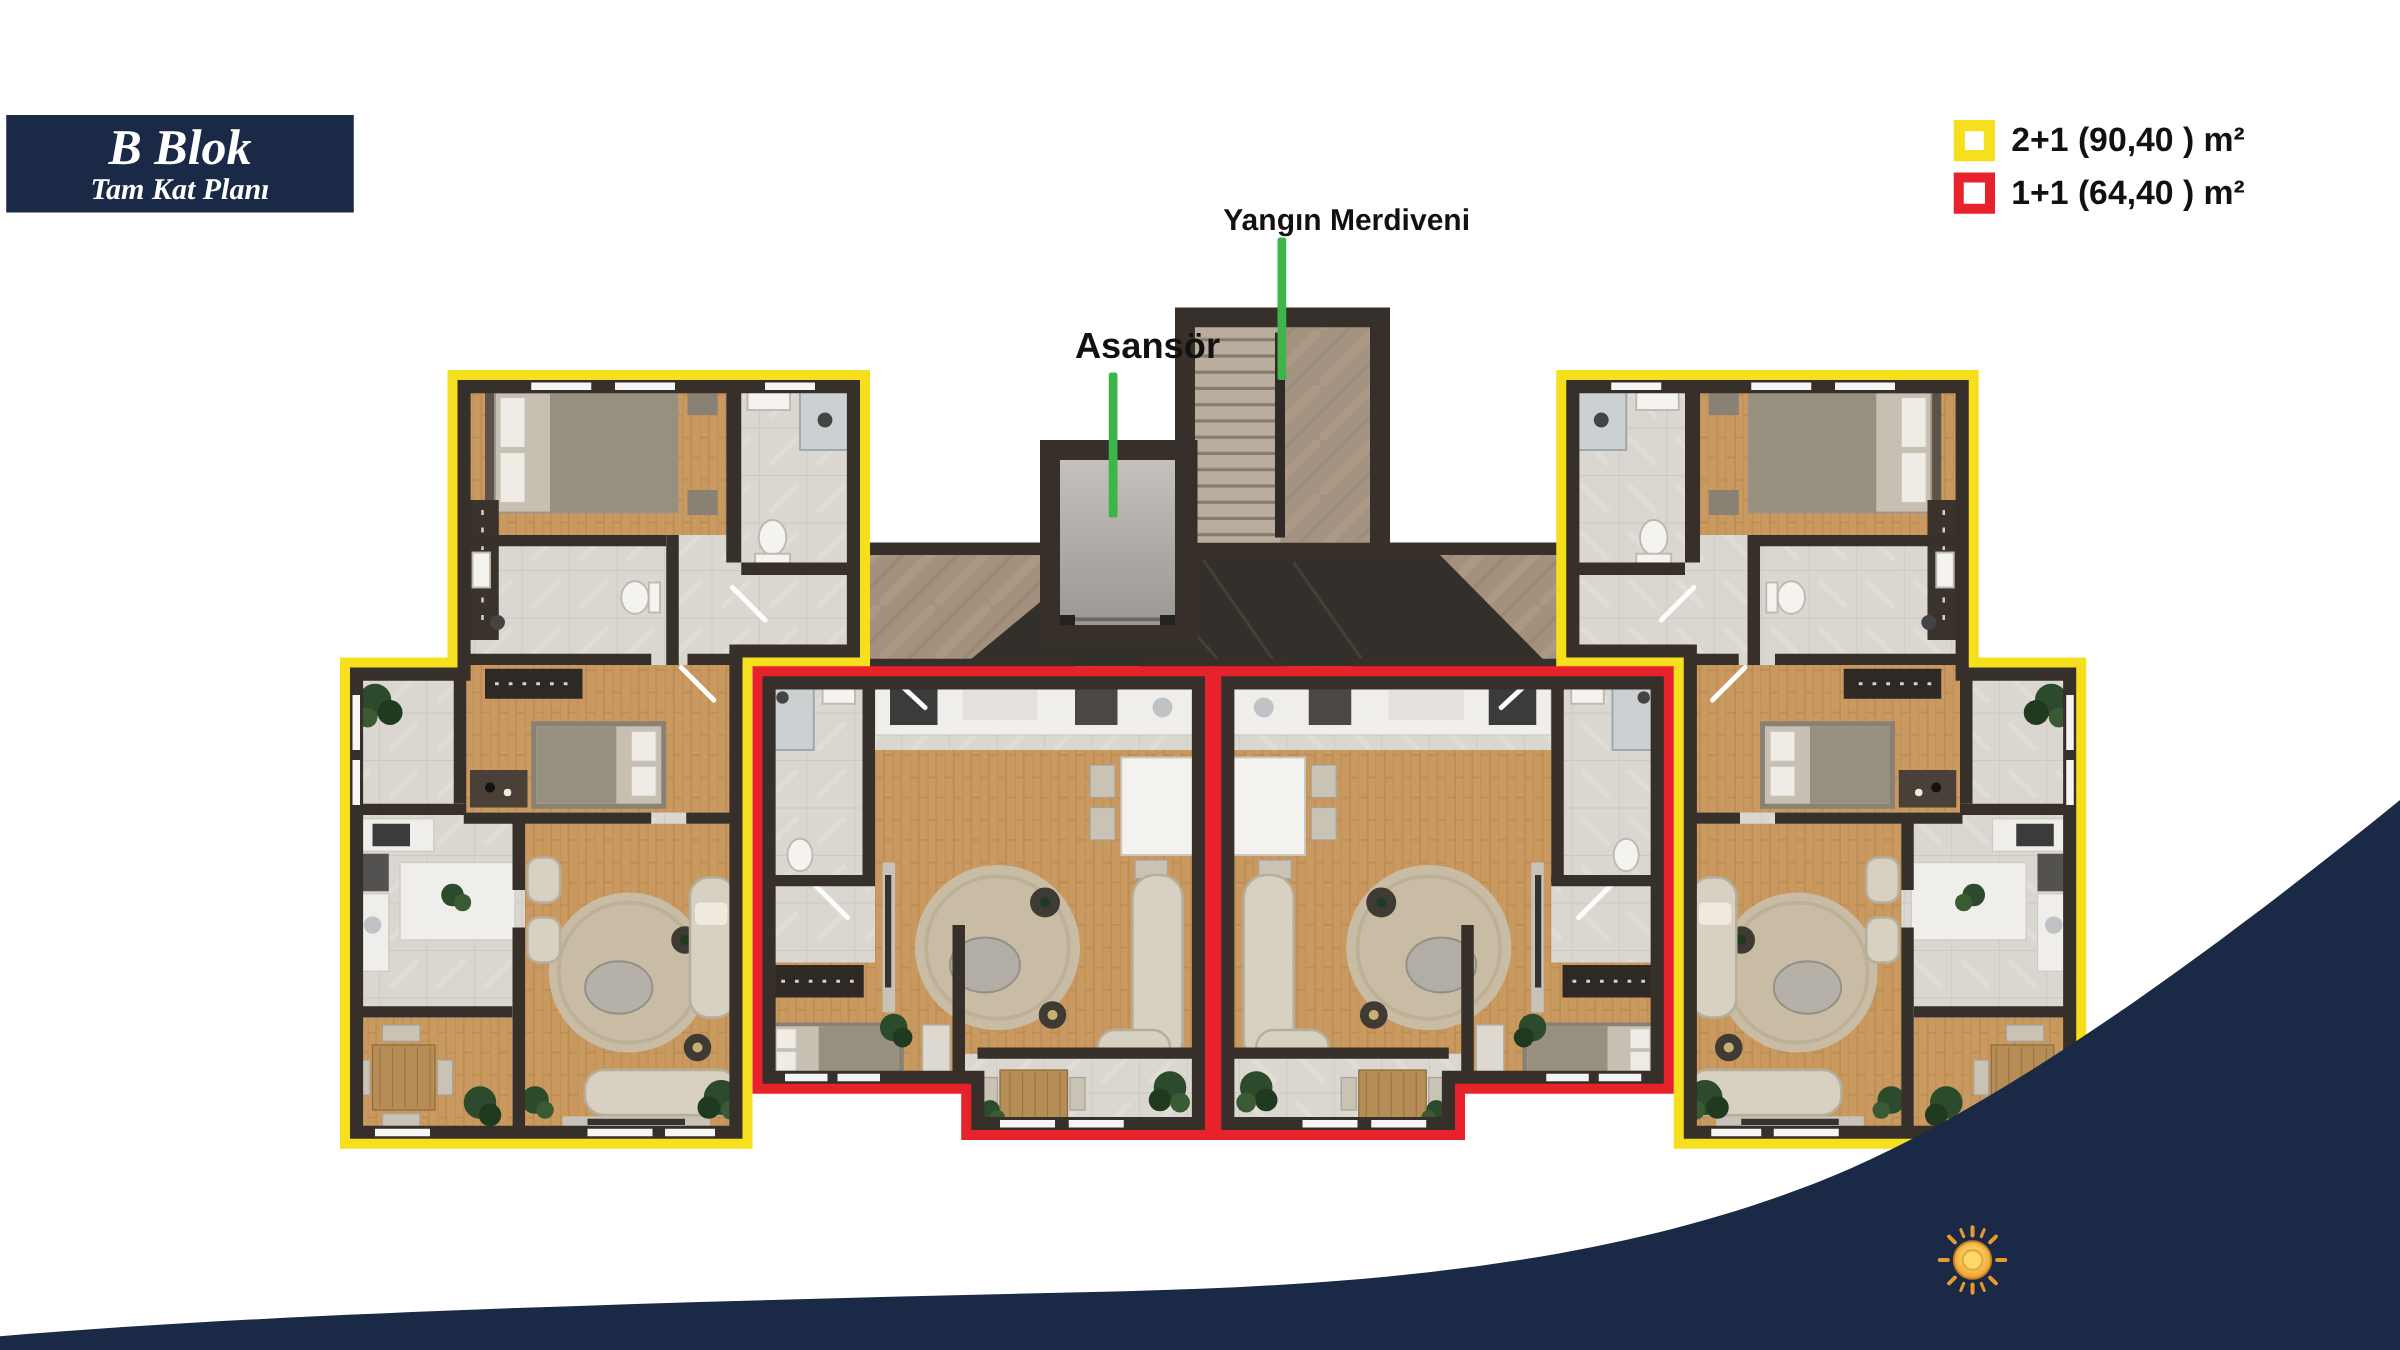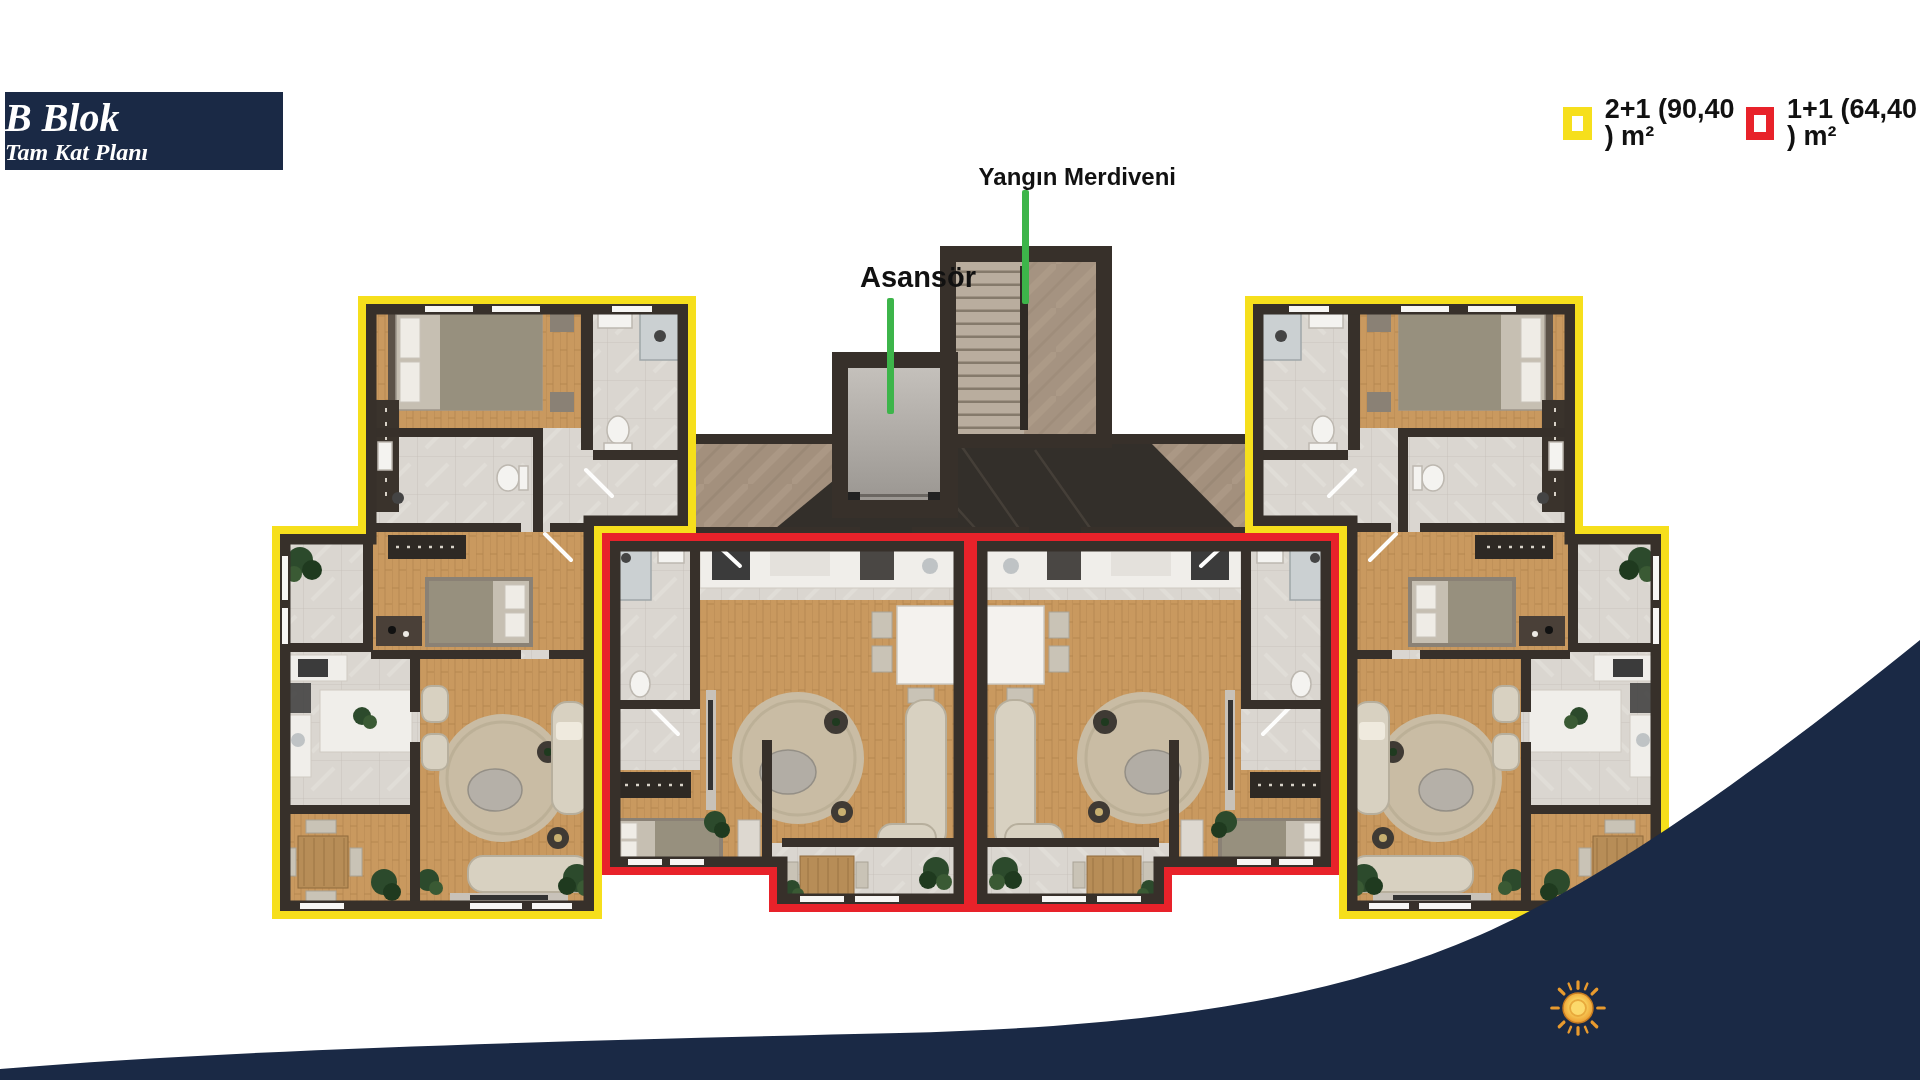--- a/index.html
+++ b/index.html
@@ -30,27 +30,27 @@
   .plantA{fill:#2C4A2C}.plantB{fill:#1F3A1F}.plantC{fill:#3A5A34}
   .woodfurn{fill:#B78D57;stroke:#8F6B3C;stroke-width:1}
   .darkfurn{fill:#3F3A34}
 
   .outline-yellow{fill:none;stroke:var(--outline-2plus1,#F6DF1C);stroke-width:8}
   .outline-red{fill:none;stroke:var(--outline-1plus1,#E8222A);stroke-width:8}
   .wallpath{fill:none;stroke:var(--wall,#37302A);stroke-width:11}
 
   
   .title-box{position:absolute;left:5px;top:92px;width:278px;height:78px;
-    background:var(--navy,#1A2945);color:#fff;text-align:left;
+    background:var(--navy,#1A2945);color:#fff;text-align:center;
     font-family:"Liberation Serif", serif;font-style:italic;font-weight:bold;
     display:flex;flex-direction:column;justify-content:center;gap:2px;}
   .title-box .t1{font-size:40px;line-height:1.0}
   .title-box .t2{font-size:24px;line-height:1.0}
 
-  .legend{position:absolute;left:1563px;top:96px;display:flex;flex-direction:row;gap:9px}
+  .legend{position:absolute;left:1563px;top:96px;display:flex;flex-direction:column;gap:9px}
   .legend-row{display:flex;align-items:center;gap:13px}
   .swatch{width:33px;height:33px;background:#fff;display:inline-block}
   .swatch.y{border:9px solid var(--outline-2plus1,#F6DF1C)}
   .swatch.r{border:8px solid var(--outline-1plus1,#E8222A)}
   .legend-label{font-size:27px;font-weight:bold;color:var(--label-text,#111);line-height:1}
 
   .callout{position:absolute;font-weight:bold;color:var(--label-text,#111);text-align:right}
   .callout.elevator{left:806px;top:261px;width:170px;font-size:29px}
   .callout.fire{left:884px;top:163px;width:292px;font-size:24px}
 

